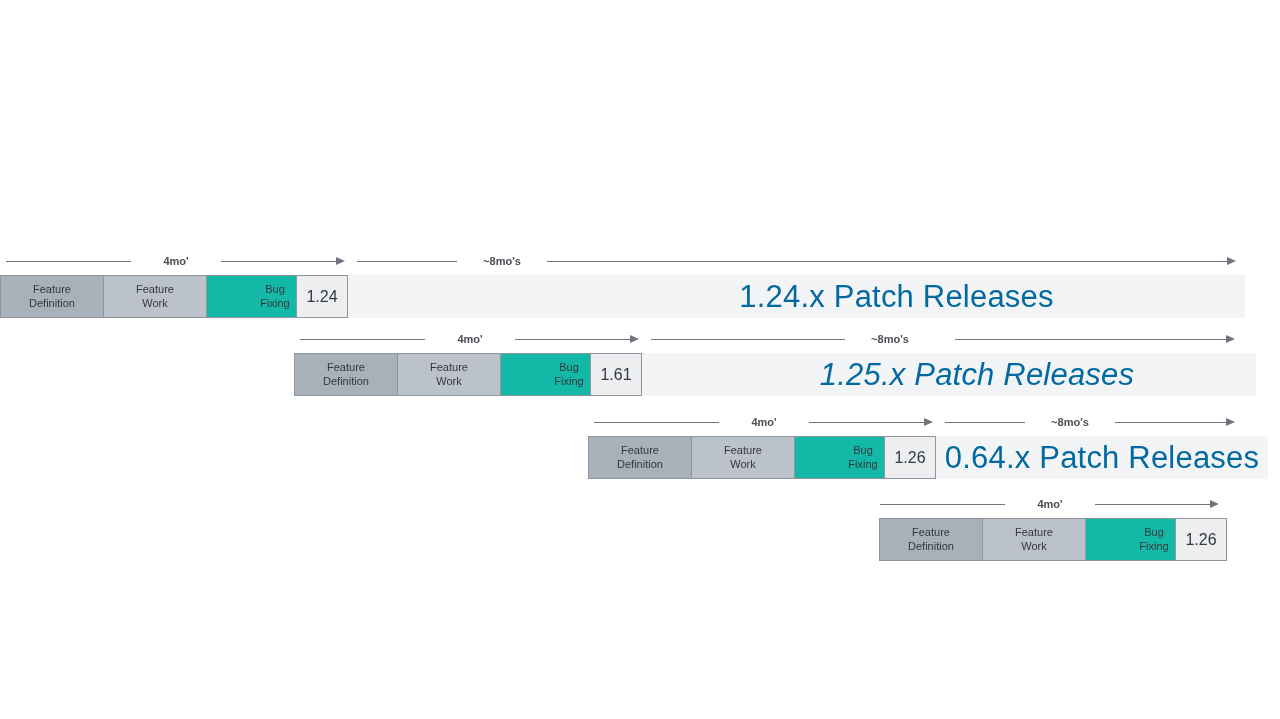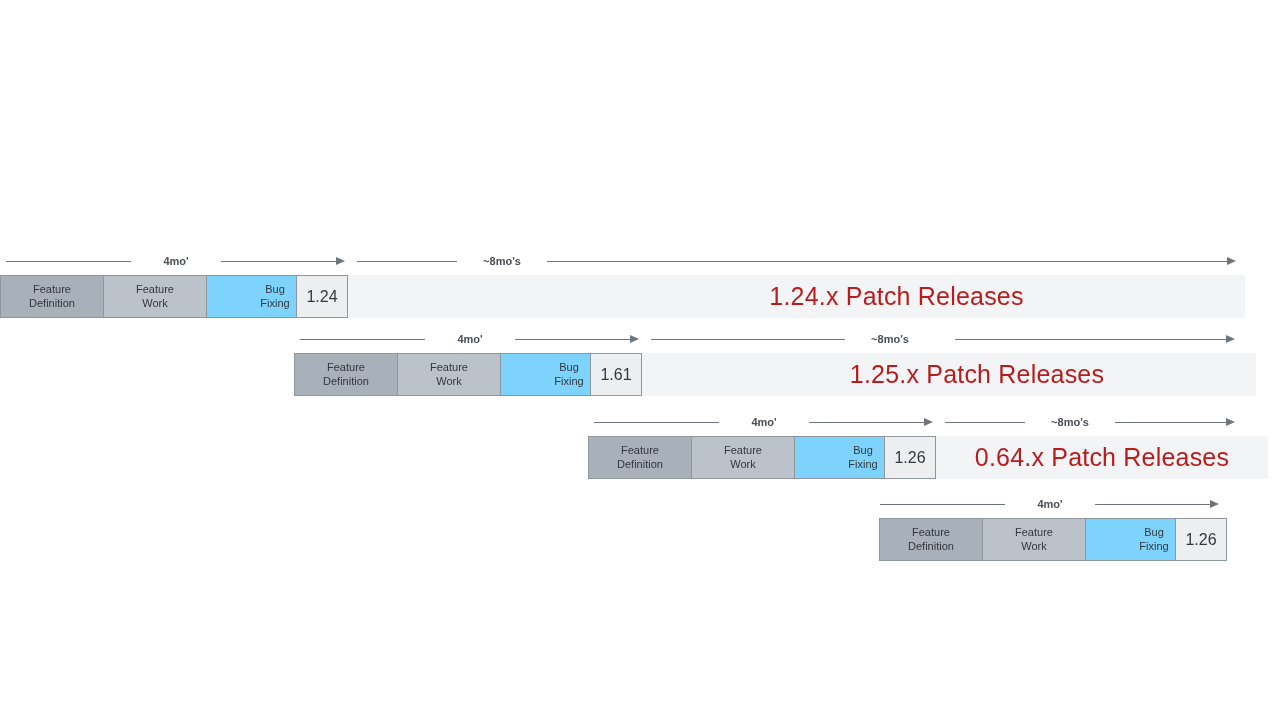--- a/index.html
+++ b/index.html
@@ -33,23 +33,23 @@
 
   
   .patch-band {
     position: absolute;
     background: #f3f4f6;
     display: flex;
     align-items: center;
     justify-content: center;
   }
   .patch-band-label {
-    font-size: 25px;
+    font-size: 31px;
     font-weight: 400;
-    color: #b91c1c;
+    color: #0369a1;
     letter-spacing: 0.2px;
     white-space: nowrap;
   }
 
   
   .phase-track {
     position: absolute;
     display: flex;
     align-items: stretch;
   }
@@ -62,21 +62,21 @@
     justify-content: center;
     text-align: center;
     font-size: 11px;
     line-height: 13.5px;
     color: #33383e;
     margin-right: -1px;
     white-space: nowrap;
   }
   .phase-box.definition { background: #a8b0b9; }
   .phase-box.work       { background: #bcc2c9; }
-  .phase-box.bugfix     { background: #7dd3fc; padding-left: 47px; }
+  .phase-box.bugfix     { background: #14b8a6; padding-left: 47px; }
   .phase-box.version    { background: #eceef0; font-size: 16px; }
 
   
   .dim {
     position: absolute;
     height: 18px;
     font-weight: bold;
   }
   .dim-line {
     position: absolute;
@@ -139,21 +139,21 @@
       <div class="phase-box bugfix" style="width:91px;">
         <span>Bug</span>
         <span>Fixing</span>
       </div>
       <div class="phase-box version" style="width:52px;">1.24</div>
     </div>
   </div>
 
   <div class="release-row">
 
-    <div class="patch-band" style="left:294px; top:353px; width:962px; height:43px;">
+    <div class="patch-band" style="left:294px; top:353px; width:962px; height:43px;font-style:italic;">
       <span class="patch-band-label" style="margin-left:404px;">1.25.x Patch Releases</span>
     </div>
 
     <div class="dim" style="left:300px; top:331px; width:340px;">
       <div class="dim-line" style="left:0px; width:125px;"></div>
       <div class="dim-label" style="left:125px; width:90px;">4mo'</div>
       <div class="dim-line" style="left:215px; width:116px;"></div>
       <div class="dim-head" style="left:330px;"></div>
     </div>
 

